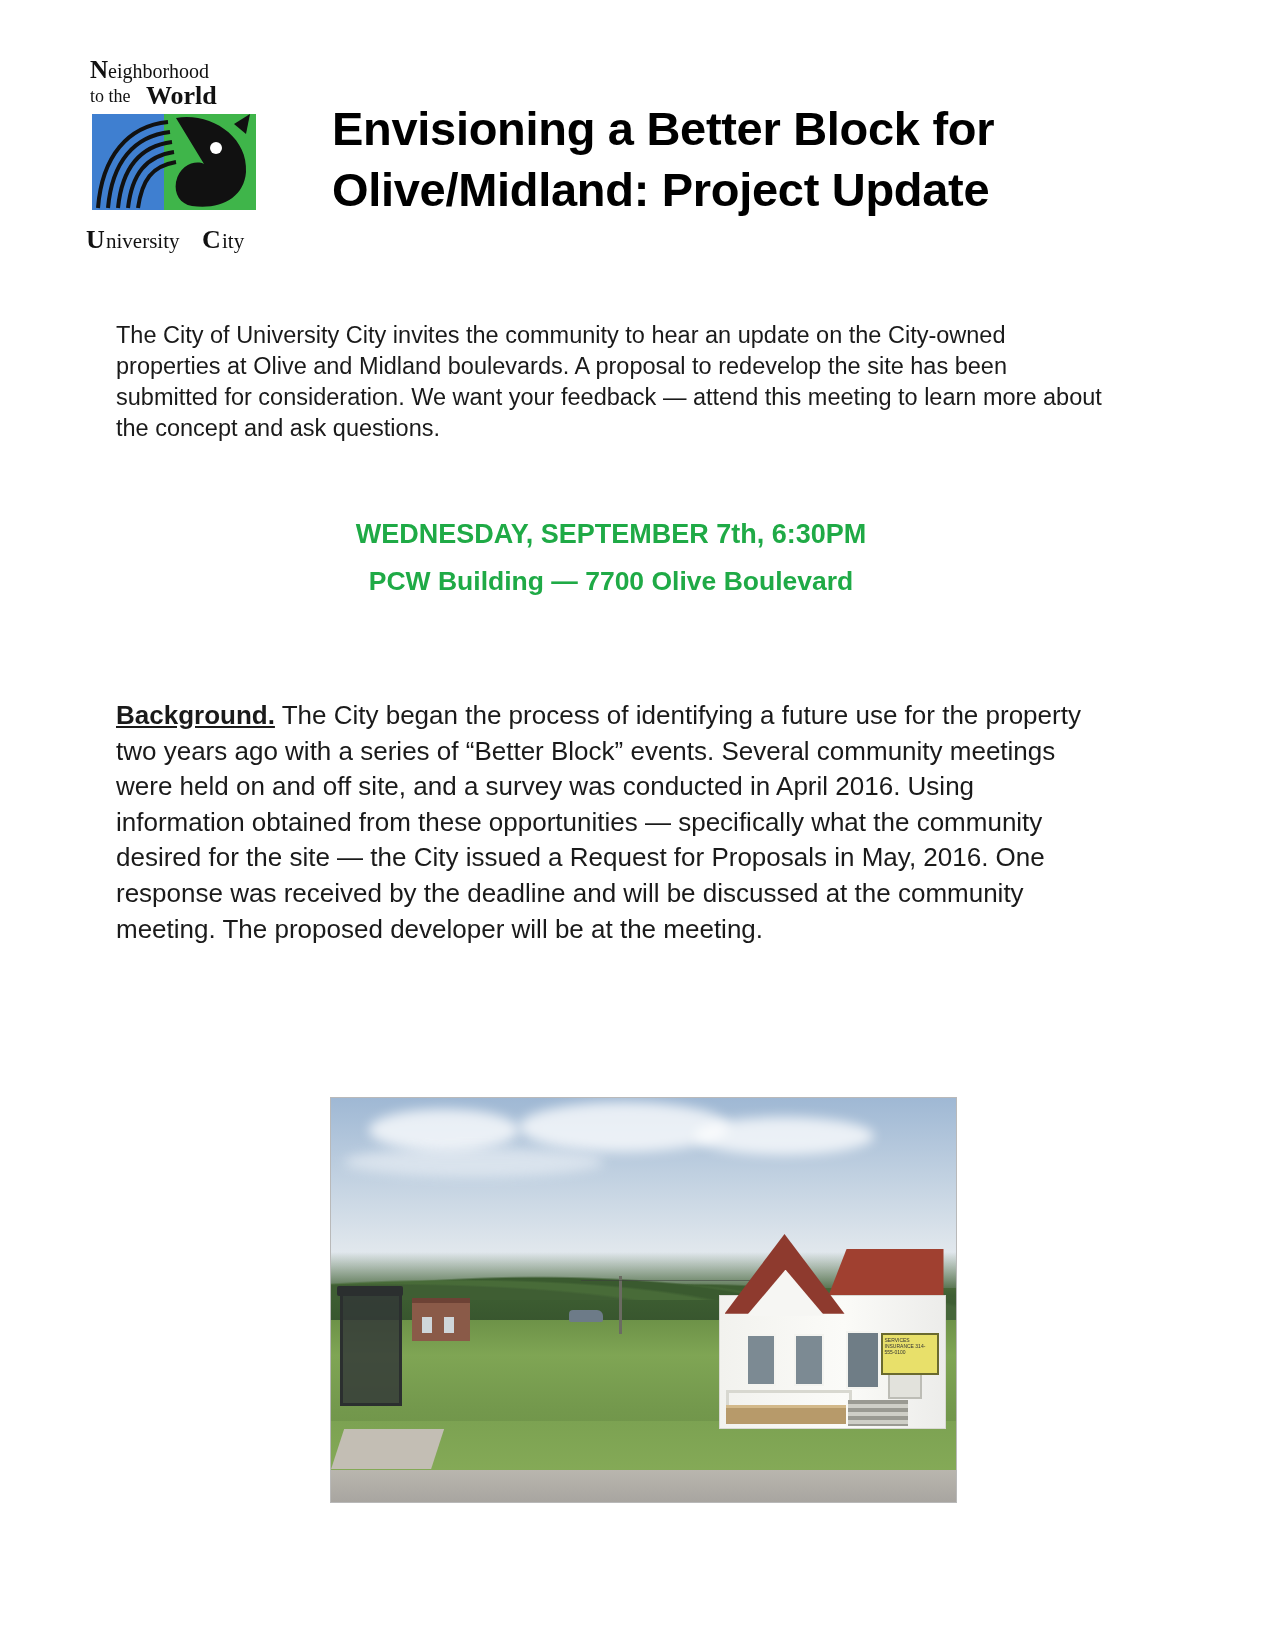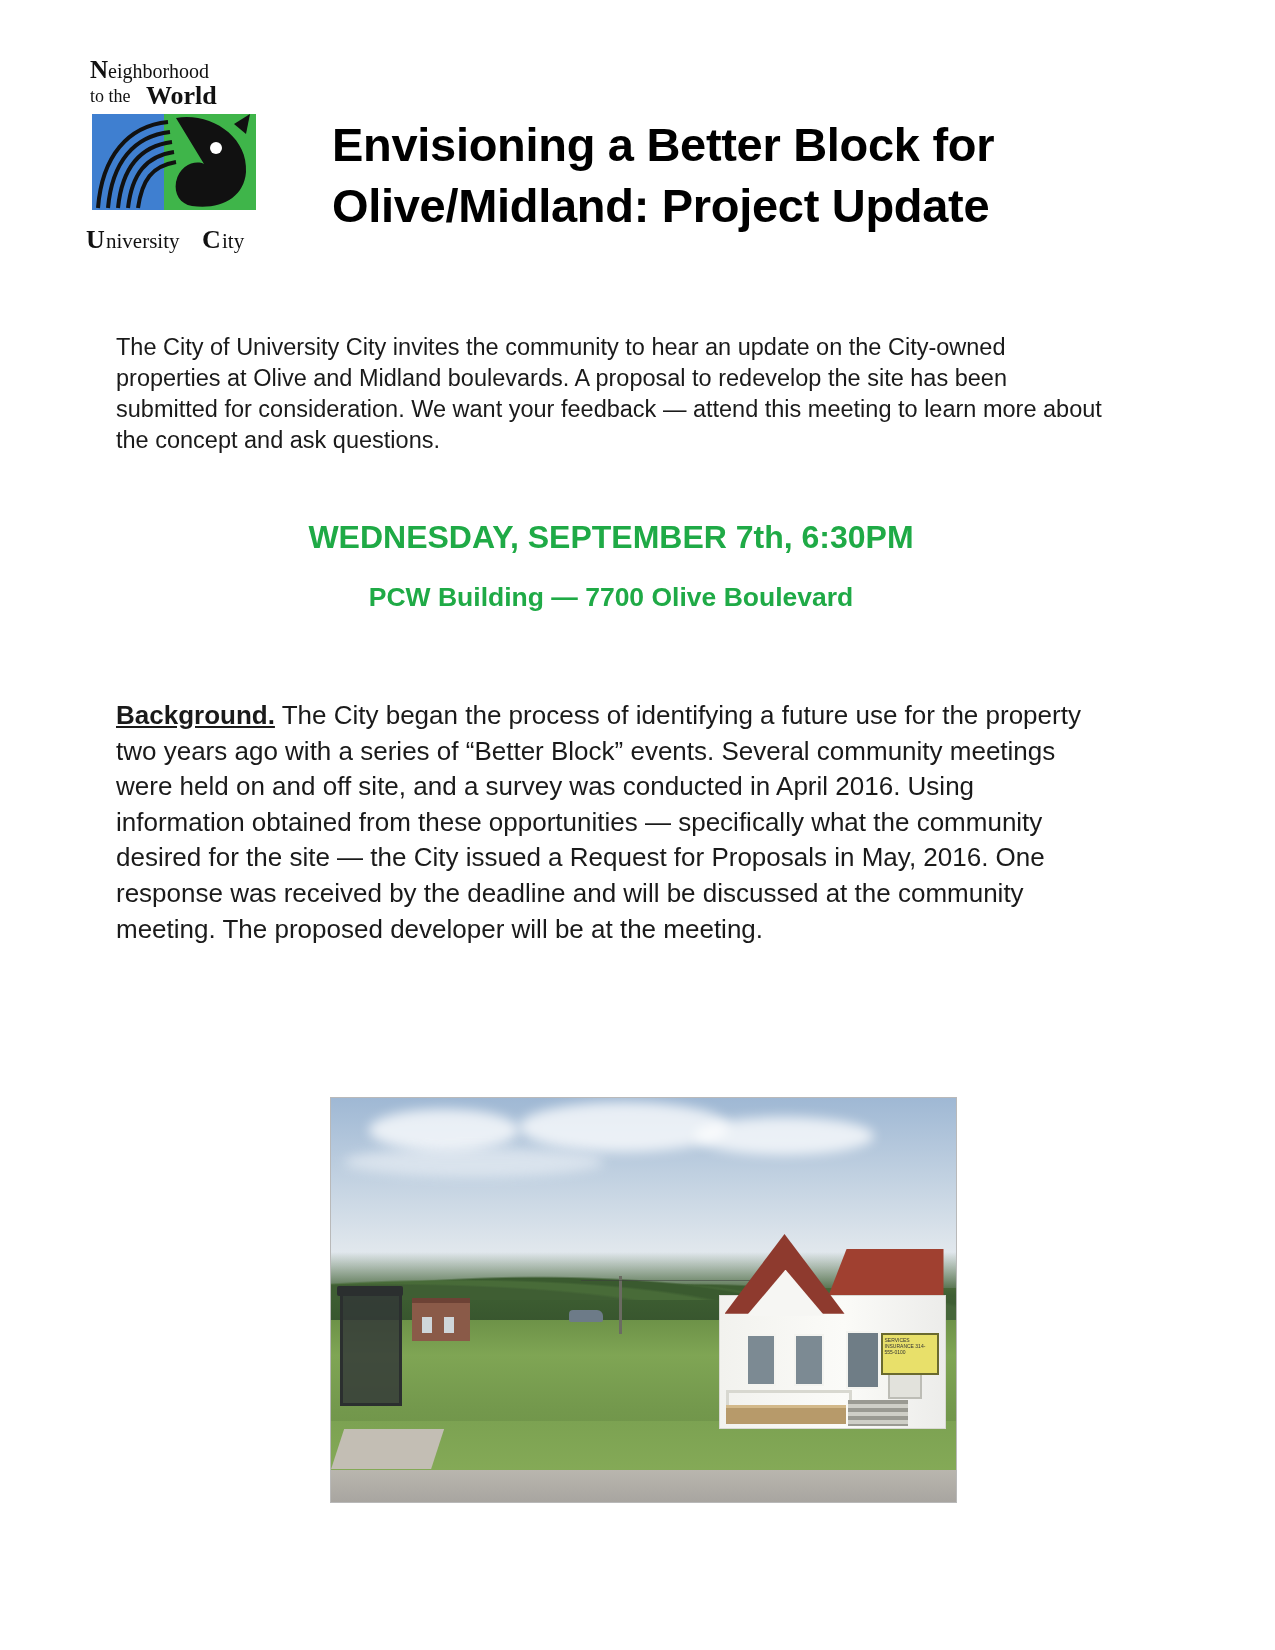--- a/index.html
+++ b/index.html
@@ -35,58 +35,58 @@
     left: 0;
     top: 0;
     width: 190px;
     height: 222px;
   }
   .logo svg { display: block; }
 
   .title {
     position: absolute;
     left: 248px;
-    top: 32px;
+    top: 16px;
     width: 760px;
     font-size: 47px;
     line-height: 1.28;
     font-weight: bold;
     letter-spacing: -0.3px;
     color: #000;
   }
 
   
   .intro {
     position: absolute;
     left: 116px;
-    top: 308px;
+    top: 296px;
     width: 990px;
     font-size: 23.5px;
     line-height: 1.33;
     color: #1a1a1a;
   }
 
   
   .meeting {
     position: absolute;
     left: 116px;
     top: 518px;
     width: 990px;
     text-align: center;
     color: #1faa46;
     font-weight: bold;
   }
   .meeting .line1 {
-    font-size: 32px;
+    font-size: 27px;
     line-height: 1.2;
   }
   .meeting .line2 {
     font-size: 26.5px;
     line-height: 1.2;
-    margin-top: 26px;
+    margin-top: 16px;
   }
 
   
   .background {
     position: absolute;
     left: 116px;
     top: 672px;
     width: 990px;
     font-size: 26px;
     line-height: 1.37;

